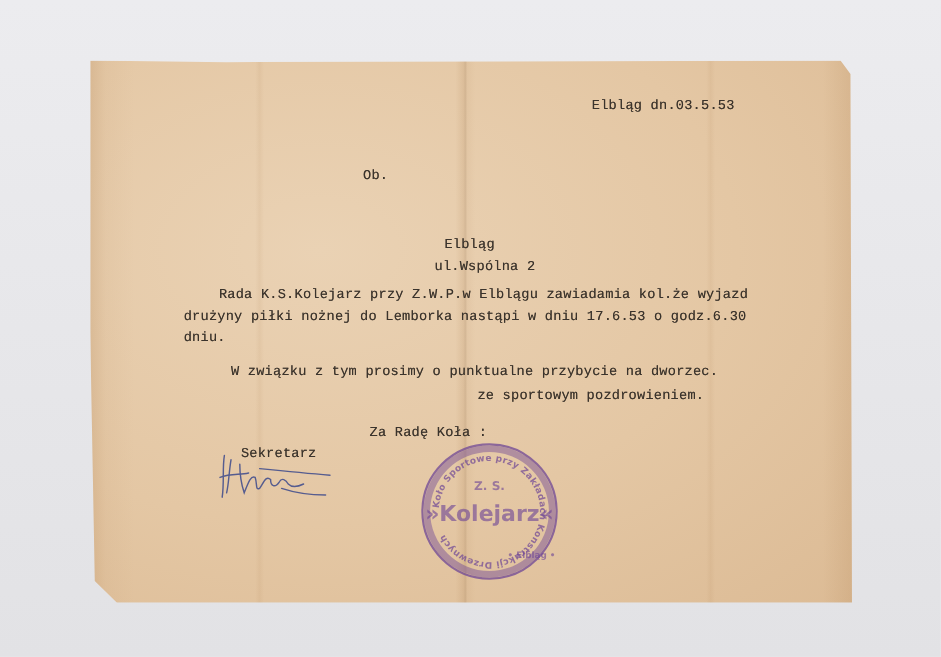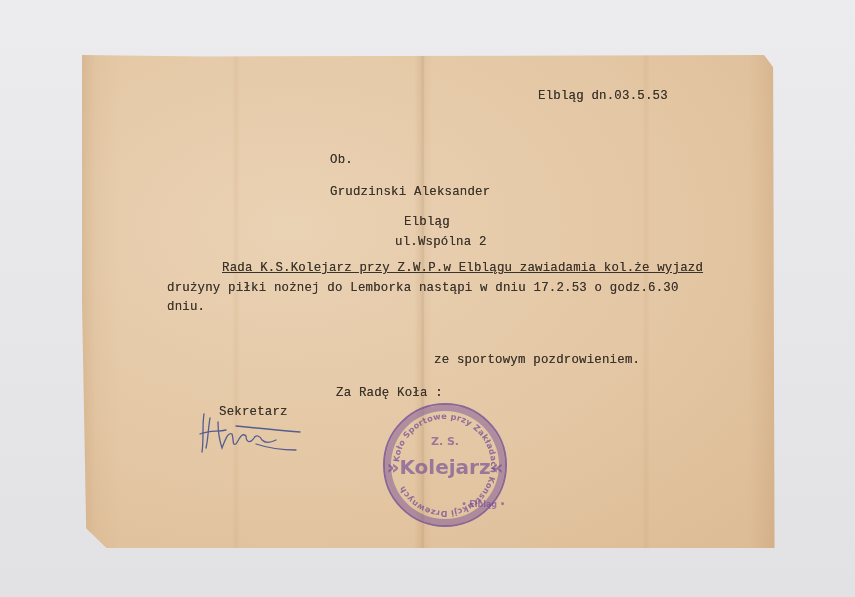--- a/index.html
+++ b/index.html
@@ -89,27 +89,27 @@
 <body>
 
 <div class="paper">
   <div class="fold"></div>
   <div class="crease" style="left:150px"></div>
   <div class="crease" style="left:560px"></div>
 
   <div class="tw" style="left:456px; top:34px;">Elbląg dn.03.5.53</div>
 
   <div class="tw" style="left:248px; top:98px;">Ob.</div>
-  <div class="tw" style="left:248px; top:130px;">Grudzinski Aleksander</div>
   <div class="tw" style="left:322px; top:160px;font-family:Liberation Mono, monospace;">Elbląg</div>
   <div class="tw" style="left:313px; top:180px;">ul.Wspólna 2</div>
 
-  <div class="tw" style="left:140px; top:206px;text-decoration:underline;">Rada K.S.Kolejarz przy Z.W.P.w Elblągu zawiadamia kol.że wyjazd</div>
-  <div class="tw" style="left:85px; top:226px;">drużyny piłki nożnej do Lemborka nastąpi w dniu 17.2.53 o godz.6.30</div>
+  <div class="tw" style="left:117px; top:206px;">Rada K.S.Kolejarz przy Z.W.P.w Elblągu zawiadamia kol.że wyjazd</div>
+  <div class="tw" style="left:85px; top:226px;">drużyny piłki nożnej do Lemborka nastąpi w dniu 17.6.53 o godz.6.30</div>
   <div class="tw" style="left:85px; top:245px;">dniu.</div>
+  <div class="tw" style="left:128px; top:276px;">W związku z tym prosimy o punktualne przybycie na dworzec.</div>
   <div class="tw" style="left:352px; top:298px;">ze sportowym pozdrowieniem.</div>
 
   <div class="tw" style="left:254px; top:331px;">Za Radę Koła :</div>
   <div class="tw" style="left:137px; top:350px;">Sekretarz</div>
 </div>
 
 <svg class="signature" viewBox="0 0 110 50">
   <g fill="none" stroke="#3d4a8c" stroke-width="1.3" stroke-linecap="round" opacity="0.85">
     <path d="M8 6 C6 18, 8 30, 6 44"></path>
     <path d="M14 10 C12 22, 12 32, 10 40"></path>

